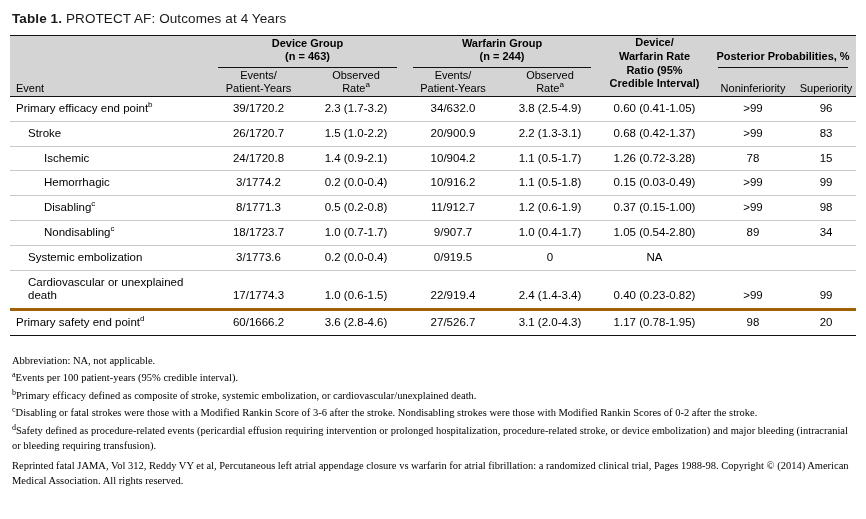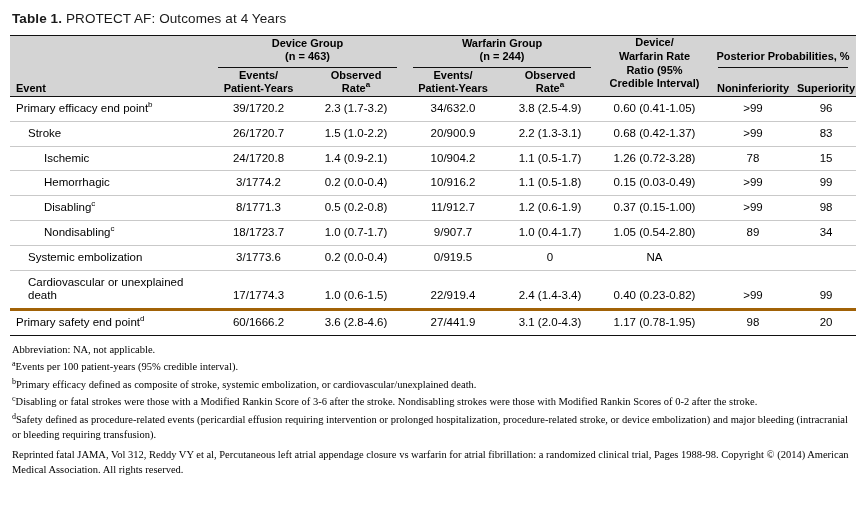--- a/index.html
+++ b/index.html
@@ -46,21 +46,21 @@
   }
   .hdr-row1 th {
     font-size: 11px;
     font-weight: bold;
     text-align: center;
     padding: 5px 2px 2px 2px;
     line-height: 1.25;
   }
   .hdr-row2 th {
     font-size: 11px;
-    font-weight: bold;
+    font-weight: normal;
     text-align: center;
     padding: 3px 2px 5px 2px;
     line-height: 1.25;
   }
   .hdr-row2 th.event-col {
     text-align: left;
     padding-left: 6px;
     vertical-align: bottom;
   }
   .rule-under {
@@ -99,21 +99,21 @@
   .indent2 { padding-left: 34px !important; }
   sup {
     font-size: 8px;
     vertical-align: super;
     line-height: 0;
   }
   .footnotes {
     font-family: "Liberation Serif", serif;
     font-size: 10.5px;
     line-height: 1.42;
-    margin-top: 7px;
+    margin-top: 18px;
     padding-left: 2px;
   }
   .footnotes p {
     margin: 0 0 2.5px 0;
   }
   .reprint {
     font-family: "Liberation Serif", serif;
     font-size: 10.5px;
     line-height: 1.42;
     margin-top: 6px;
@@ -265,21 +265,21 @@
           <td>22/919.4</td>
           <td>2.4 (1.4-3.4)</td>
           <td>0.40 (0.23-0.82)</td>
           <td>&gt;99</td>
           <td>99</td>
         </tr>
         <tr class="last">
           <td class="label"><span>Primary safety end point</span><sup>d</sup></td>
           <td>60/1666.2</td>
           <td>3.6 (2.8-4.6)</td>
-          <td>27/441.9</td>
+          <td>27/526.7</td>
           <td>3.1 (2.0-4.3)</td>
           <td>1.17 (0.78-1.95)</td>
           <td>98</td>
           <td>20</td>
         </tr>
       </tbody>
   </table>
 
   <div class="footnotes" id="footnotes">
       <p><span>Abbreviation: NA, not applicable.</span></p>

